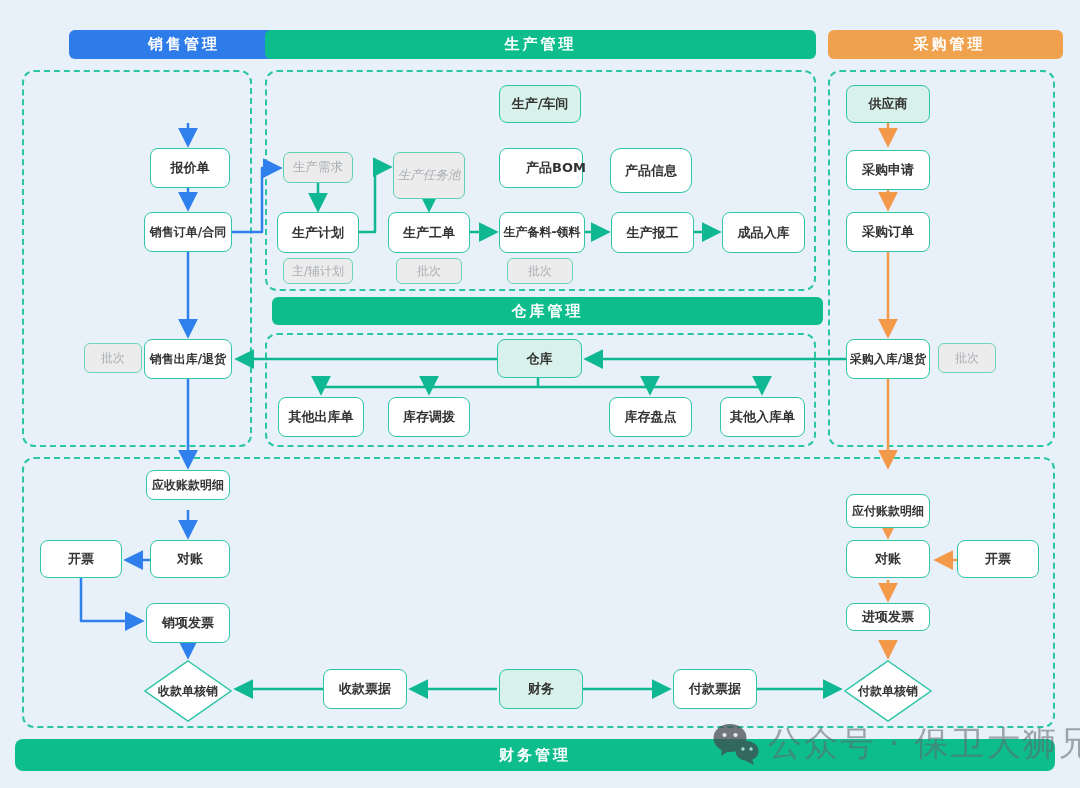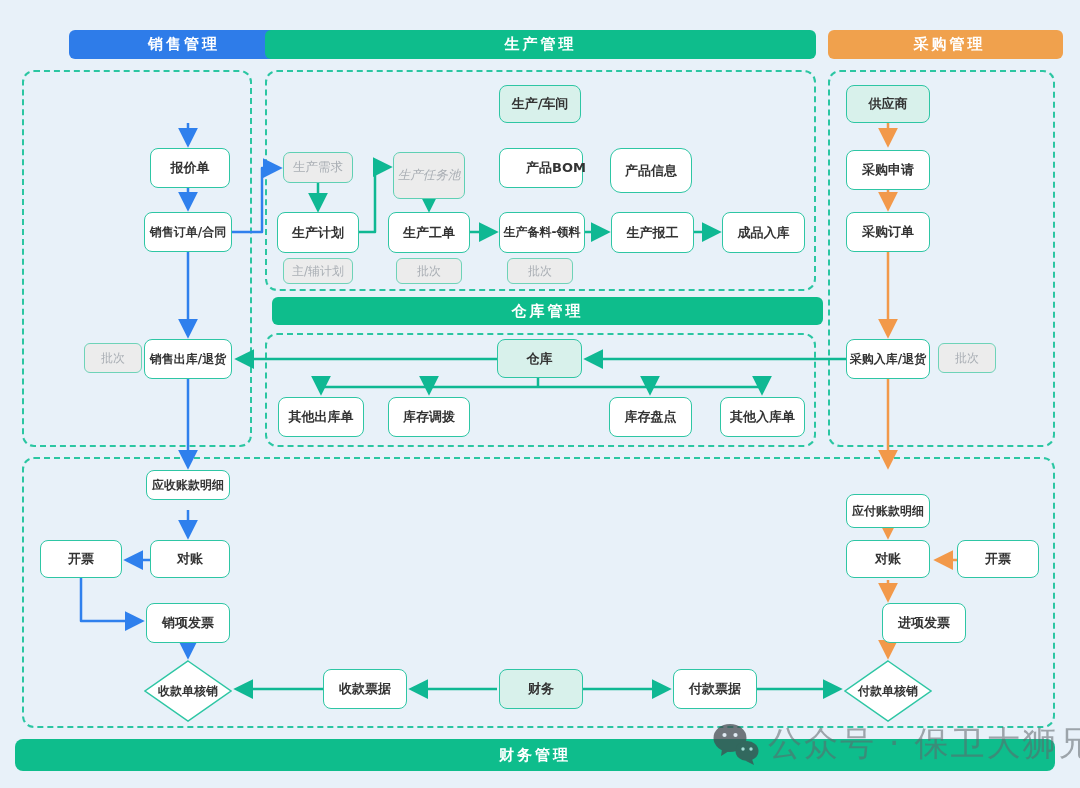--- a/index.html
+++ b/index.html
@@ -145,21 +145,21 @@
   <div class="node" style="left:720px;top:397px;width:85px;height:40px;">其他入库单</div>
 
   <div class="node entity" style="left:846px;top:85px;width:84px;height:38px;">供应商</div>
   <div class="node" style="left:846px;top:150px;width:84px;height:40px;">采购申请</div>
   <div class="node" style="left:846px;top:212px;width:84px;height:40px;">采购订单</div>
   <div class="node tight" style="left:846px;top:339px;width:84px;height:40px;">采购入库/退货</div>
   <div class="chip" style="left:938px;top:343px;width:58px;height:30px;">批次</div>
   <div class="node tight" style="left:846px;top:470px;width:84px;height:34px;margin-top:24px;">应付账款明细</div>
   <div class="node" style="left:846px;top:540px;width:84px;height:38px;">对账</div>
   <div class="node" style="left:957px;top:540px;width:82px;height:38px;">开票</div>
-  <div class="node" style="left:882px;top:603px;width:84px;height:40px;">进项发票</div>
+  <div class="node" style="left:846px;top:603px;width:84px;height:28px;">进项发票</div>
   <div class="diamond" style="left:844px;top:660px;width:88px;height:62px;">
     <svg width="88" height="62">
       <polygon points="44,1 87,31 44,61 1,31" fill="#ffffff" style="stroke:var(--node-border,#2ec6a4)" stroke-width="1.5"></polygon>
     </svg>
     <span>付款单核销</span>
   </div>
 
   <div class="node" style="left:323px;top:669px;width:84px;height:40px;">收款票据</div>
   <div class="node entity" style="left:499px;top:669px;width:84px;height:40px;">财务</div>
   <div class="node" style="left:673px;top:669px;width:84px;height:40px;">付款票据</div>

